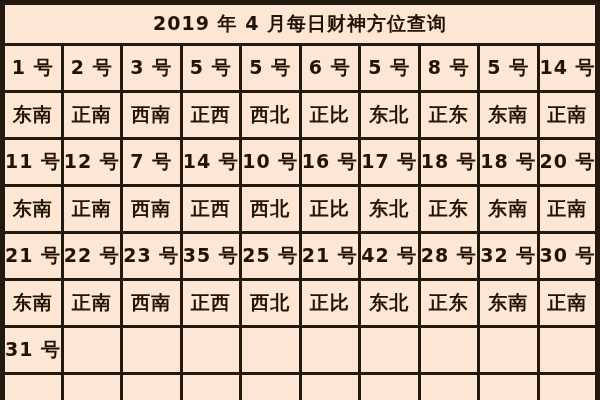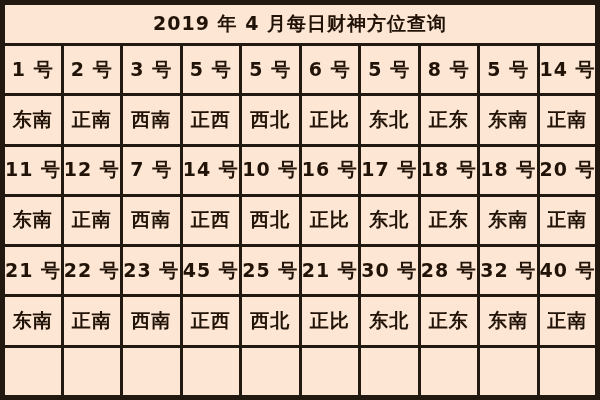--- a/index.html
+++ b/index.html
@@ -105,39 +105,51 @@
           <td>正比</td>
           <td>东北</td>
           <td>正东</td>
           <td>东南</td>
           <td>正南</td>
         </tr>
         <tr>
           <td>21 号</td>
           <td>22 号</td>
           <td>23 号</td>
-          <td>45 号</td>
+          <td>35 号</td>
           <td>25 号</td>
           <td>21 号</td>
-          <td>30 号</td>
+          <td>42 号</td>
           <td>28 号</td>
           <td>32 号</td>
-          <td>40 号</td>
+          <td>30 号</td>
         </tr>
         <tr>
           <td>东南</td>
           <td>正南</td>
           <td>西南</td>
           <td>正西</td>
           <td>西北</td>
           <td>正比</td>
           <td>东北</td>
           <td>正东</td>
           <td>东南</td>
           <td>正南</td>
+        </tr>
+        <tr>
+          <td>31 号</td>
+          <td></td>
+          <td></td>
+          <td></td>
+          <td></td>
+          <td></td>
+          <td></td>
+          <td></td>
+          <td></td>
+          <td></td>
         </tr>
         <tr>
           <td></td>
           <td></td>
           <td></td>
           <td></td>
           <td></td>
           <td></td>
           <td></td>
           <td></td>

